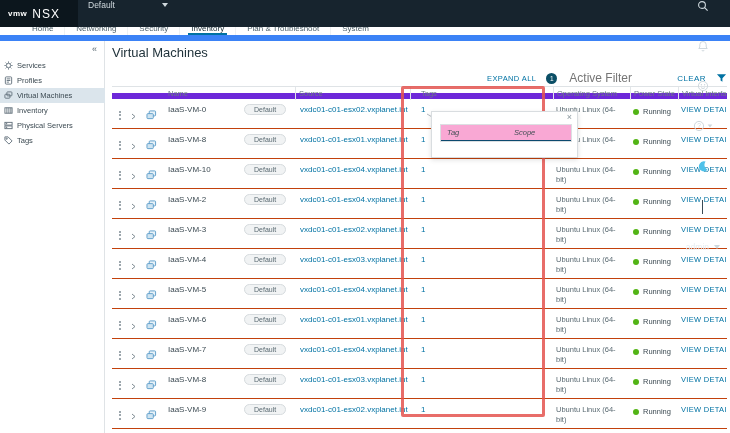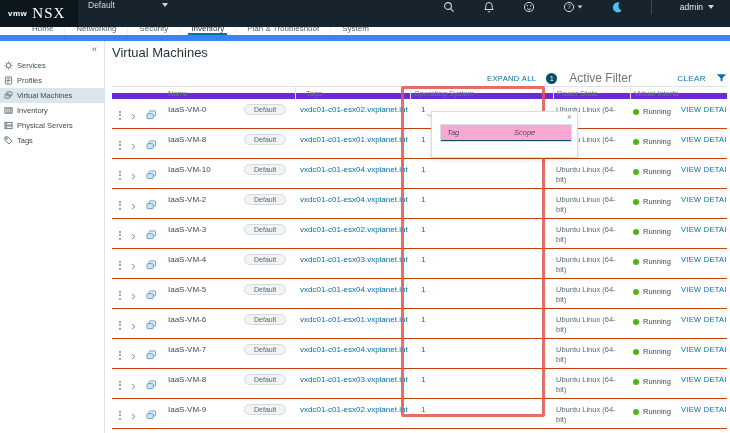--- a/index.html
+++ b/index.html
@@ -2,23 +2,23 @@
 <html><head>
 <meta charset="utf-8">
 <style>
   * { margin:0; padding:0; box-sizing:border-box; }
   html,body { width:730px; height:433px; font-family:"Liberation Sans", sans-serif; background:#fff; overflow:hidden; position:relative; }
 
   
   .topbar { position:absolute; left:0; top:0; width:730px; height:27px; background:#17242e; display:flex; align-items:flex-start; z-index:10; }
   .logoblock { width:78px; height:27px; background:#0c161d; display:flex; align-items:center; padding-left:8px; gap:5px; }
   .vmw { color:#fff; font-weight:bold; font-size:8px; letter-spacing:.5px; }
-  .nsx { color:#fff; font-size:15px; letter-spacing:1px;font-family:Liberation Serif, serif; }
+  .nsx { color:#fff; font-size:12px; letter-spacing:1px; }
   .ctx { display:flex; align-items:center; gap:4px; margin-left:10px; color:#cfd8dd; font-size:8.5px; width:80px; justify-content:space-between; cursor:pointer; }
-  .topicons { margin-left:auto; display:flex; align-items:center; gap:28px; padding-right:16px; }
+  .topicons { margin-left:auto; display:flex; align-items:center; gap:28px; padding-right:10px;flex-direction:column; }
   .ticon { width:12px; height:12px; display:inline-flex; }
   .ticon svg { width:12px; height:12px; }
   .tdivider { width:1px; height:14px; background:#3a4a55; }
   .adminwrap { display:flex; align-items:center; gap:5px; color:#e6edf1; font-size:8.5px; }
   .caret { width:0; height:0; border-left:3px solid transparent; border-right:3px solid transparent; border-top:4px solid #cfd8dd; display:inline-block; }
 
   
   .subnav { position:absolute; left:0; top:27px; width:730px; height:14px; background:#fff; border-bottom:6px solid #3b82f6; display:flex; align-items:flex-end; padding-left:21px; z-index:9; }
   .navtab { font-size:8px; color:#4e6069; padding:0 11px; height:14px; display:flex; align-items:center; position:relative; cursor:pointer; border-right:1px solid #eef1f3; }
   .navtab:last-child { border-right:none; }
@@ -225,20 +225,21 @@
           <path d="M1 1 h10 l-4 4.2 V9 l-2 -1.2 V5.2 Z" fill="#0072a3"></path>
         </svg>
     </span>
   </div>
 
   <div class="tablewrap">
     <div class="grid8 thead">
       <span class="th"></span>
       <span class="th">Name</span>
       <span class="th"></span>
+      <span class="th bl">Source</span>
       <span class="th bl tags-h">Tags</span>
       <span class="th bl">Operating System</span>
       <span class="th bl">Power State</span>
       <span class="th bl">Virtual Interface</span>
     </div>
     <div id="tbody">
         <div class="grid8 trow">
     <span class="controls">
       <span class="kebab">
               <i></i>

